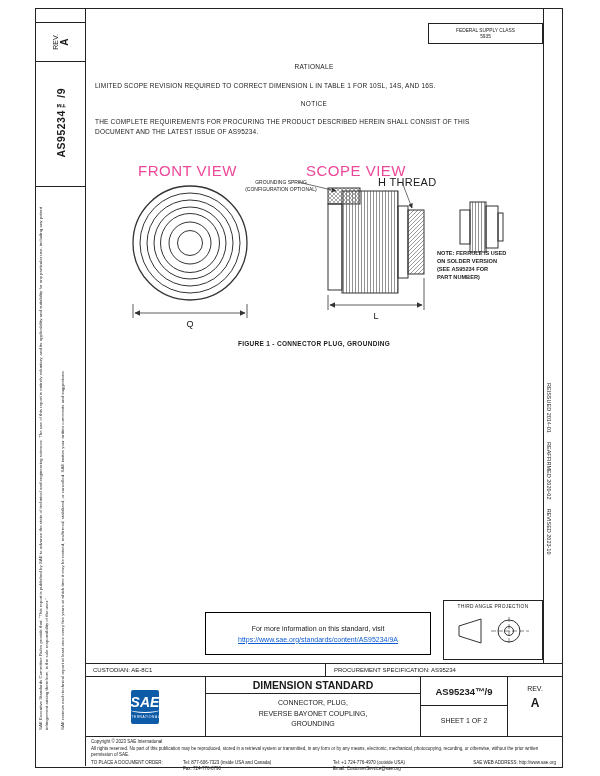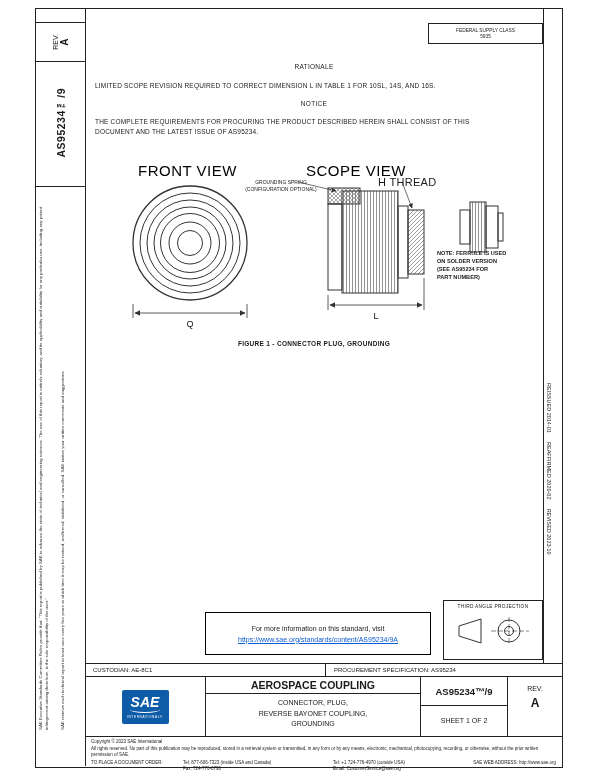--- a/index.html
+++ b/index.html
@@ -6,21 +6,21 @@
   .page{position:relative;width:600px;height:776px;background:#fff;font-family:"Liberation Sans",sans-serif;color:#1a1a1a;overflow:hidden;}
   .abs{position:absolute;}
   .vup{writing-mode:vertical-rl;transform:rotate(180deg);}
   .vdn{writing-mode:vertical-rl;}
   .pre{white-space:pre-line;}
   .ctr{text-align:center;}
   .frame{left:35px;top:8px;width:526px;height:758px;border:1.5px solid #222;}
   .vline{border-left:1px solid #222;}
   .smallcap{font-size:6.5px;letter-spacing:.3px;}
   .bodytxt{font-size:6.5px;line-height:1.55;letter-spacing:.2px;}
-  .bigview{font-size:15px;letter-spacing:.5px;color:#000000;}
+  .bigview{font-size:15px;letter-spacing:.5px;color:#ec4899;}
   .cell{box-sizing:border-box;border-left:1px solid #222;}
   .tinylegal{font-size:4.4px;color:#333;line-height:1.25;}
   .link{color:#0b5bd3;text-decoration:underline;}
 </style>
 </head>
 <body>
 
 <div class="page">
 
   <div class="abs frame"></div>
@@ -142,28 +142,28 @@
     </svg>
   </div>
 
   <div class="abs" style="left:85px;top:663px;width:477px;height:14px;border-top:1px solid #222;border-bottom:1px solid #222;box-sizing:border-box;display:flex;">
     <div style="width:240px;font-size:6px;line-height:12px;padding-left:8px;box-sizing:border-box;">CUSTODIAN: AE-8C1</div>
     <div style="flex:1;font-size:6px;line-height:12px;padding-left:8px;border-left:1px solid #222;box-sizing:border-box;">PROCUREMENT SPECIFICATION: AS95234</div>
   </div>
 
   <div class="abs" style="left:85px;top:677px;width:477px;height:60px;border-bottom:1px solid #222;box-sizing:border-box;display:flex;">
     <div style="width:120px;display:flex;align-items:center;justify-content:center;">
-      <div style="width:47px;height:34px;background:#0e5ca8;border-radius:2px;display:flex;flex-direction:column;align-items:center;justify-content:center;">
+      <div style="width:28px;height:34px;background:#0e5ca8;border-radius:2px;display:flex;flex-direction:column;align-items:center;justify-content:center;">
         <div style="color:#fff;font-weight:bold;font-style:italic;font-size:14px;line-height:1;">SAE</div>
         <div style="width:30px;height:6px;border-bottom:1.5px solid #fff;border-radius:50%;margin-top:-3px;"></div>
         <div style="color:#fff;font-size:3.2px;letter-spacing:.6px;margin-top:2px;">INTERNATIONAL®</div>
       </div>
     </div>
     <div class="cell" style="width:215px;">
-      <div class="ctr" style="font-weight:bold;font-size:10.5px;line-height:16px;height:16px;border-bottom:1px solid #222;">AEROSPACE COUPLING</div>
+      <div class="ctr" style="font-weight:bold;font-size:10.5px;line-height:16px;height:16px;border-bottom:1px solid #222;">DIMENSION STANDARD</div>
       <div class="ctr pre" style="font-size:7px;line-height:1.5;padding-top:4px;">CONNECTOR, PLUG,
 REVERSE BAYONET COUPLING,
 GROUNDING</div>
     </div>
     <div class="cell" style="width:87px;">
       <div class="ctr" style="font-weight:bold;font-size:9.5px;line-height:29px;height:29px;border-bottom:1px solid #222;box-sizing:border-box;">AS95234™/9</div>
       <div class="ctr" style="font-size:7px;line-height:30px;">SHEET 1 OF 2</div>
     </div>
     <div class="cell" style="flex:1;display:flex;flex-direction:column;align-items:center;">
       <div style="font-size:7px;margin-top:8px;">REV.</div>

